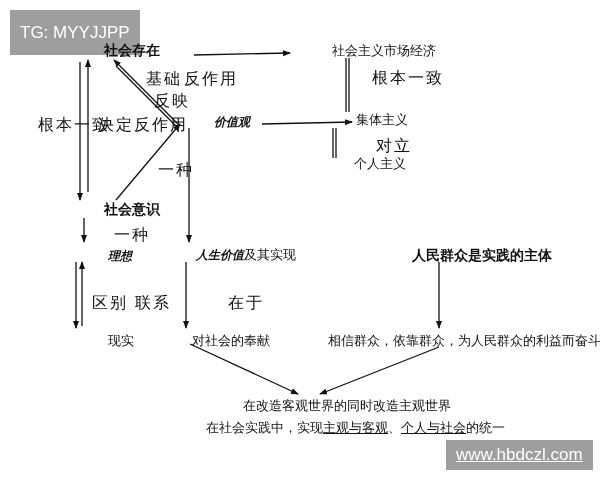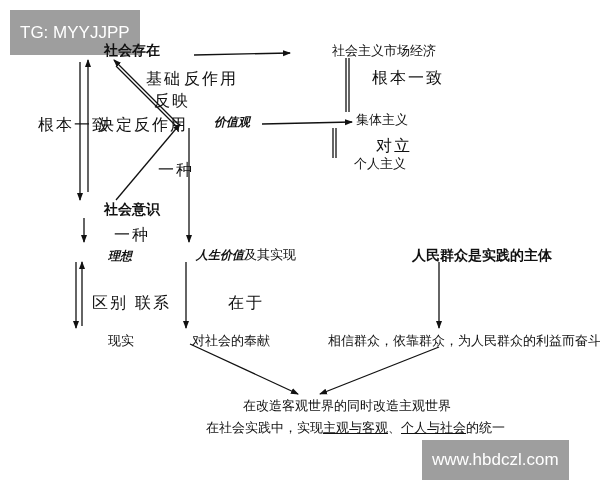--- a/index.html
+++ b/index.html
@@ -96,15 +96,15 @@
 
 <div class="lbl med" style="left:108px;top:334px;">现实</div>
 <div class="lbl med" style="left:192px;top:334px;">对社会的奉献</div>
 <div class="lbl med" style="left:290px;top:334px;margin-left:38px;">相信群众，依靠群众，为人民群众的利益而奋斗</div>
 
 <div class="lbl med" style="left:243px;top:399px;">在改造客观世界的同时改造主观世界</div>
 <div class="lbl med" style="left:206px;top:421px;">
   <span>在社会实践中，实现</span><span class="u">主观与客观</span><span>、</span><span class="u">个人与社会</span><span>的统一</span>
 </div>
 
-<div class="wm" style="left:422px;top:440px;height:40px;">
+<div class="wm" style="left:446px;top:440px;height:30px;text-decoration:underline;">
   <span>www.hbdczl.com</span>
 </div>
 
 </body></html>

